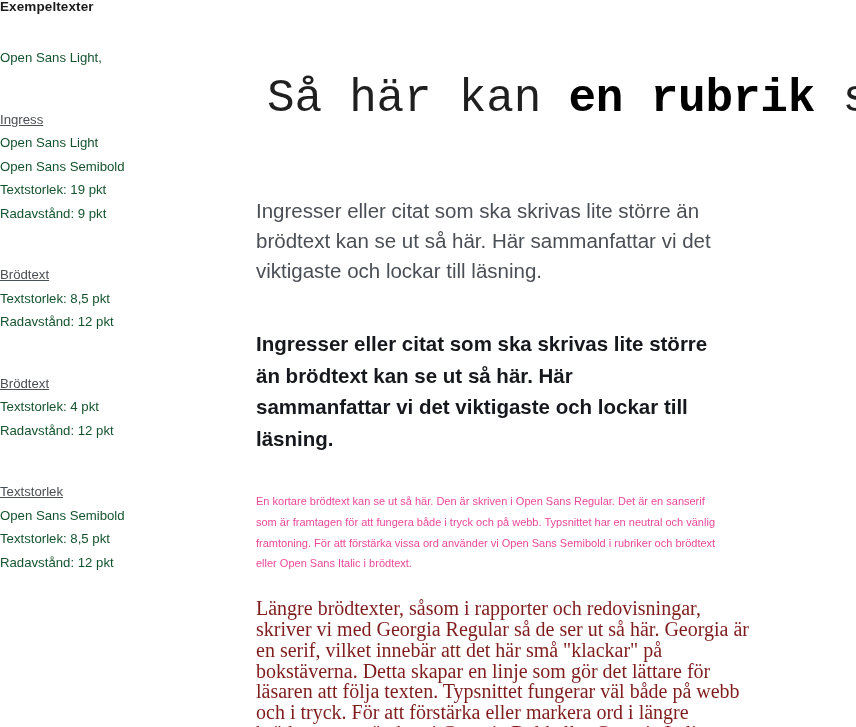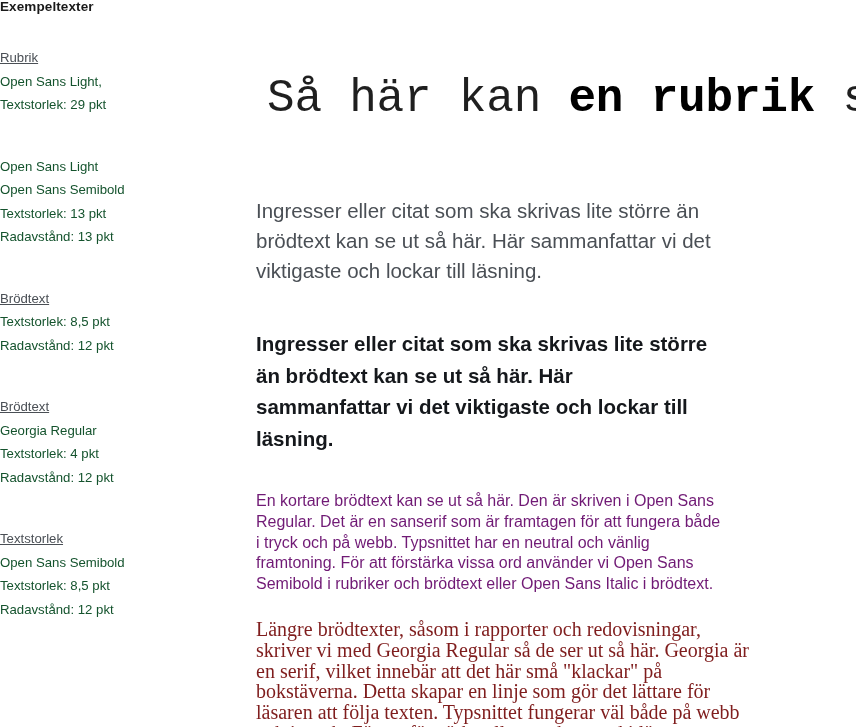--- a/index.html
+++ b/index.html
@@ -105,23 +105,23 @@
     font-weight: bold;
     color: #15181c;
     line-height: 31.5px;
     margin: 0;
     padding-top: 42px;
     max-width: 452px;
   }
 
   .sample-body-sans {
     font-family: "Liberation Sans", sans-serif;
-    font-size: 16px;
-    font-weight: normal;
-    color: #701a75;
+    font-size: 11px;
+    font-weight: normal;
+    color: #ec4899;
     line-height: 20.8px;
     margin: 0;
     padding-top: 37px;
     max-width: 470px;
   }
 
   .sample-body-serif {
     font-family: "Liberation Serif", serif;
     font-size: 20px;
     font-weight: normal;
@@ -145,41 +145,39 @@
 </head>
 <body>
 
 <div class="page">
 
   <div class="spec-col">
 
     <div class="spec-title">Exempeltexter</div>
 
     <div class="spec-block">
-      <div><span class="spec-label">Rubrik</span></div>
       <div class="spec-line">Open Sans Light,</div>
-      <div class="spec-line">Textstorlek: 29 pkt</div>
-    </div>
-
-    <div class="spec-block">
+    </div>
+
+    <div class="spec-block">
+      <div><span class="spec-label">Ingress</span></div>
       <div class="spec-line">Open Sans Light</div>
       <div class="spec-line">Open Sans Semibold</div>
-      <div class="spec-line">Textstorlek: 13 pkt</div>
-      <div class="spec-line">Radavstånd: 13 pkt</div>
+      <div class="spec-line">Textstorlek: 19 pkt</div>
+      <div class="spec-line">Radavstånd: 9 pkt</div>
     </div>
 
     <div class="spec-block">
       <div><span class="spec-label">Brödtext</span></div>
       <div class="spec-line">Textstorlek: 8,5 pkt</div>
       <div class="spec-line">Radavstånd: 12 pkt</div>
     </div>
 
     <div class="spec-block">
       <div><span class="spec-label">Brödtext</span></div>
-      <div class="spec-line">Georgia Regular</div>
       <div class="spec-line">Textstorlek: 4 pkt</div>
       <div class="spec-line">Radavstånd: 12 pkt</div>
     </div>
 
     <div class="spec-block">
       <div><span class="spec-label">Textstorlek</span></div>
       <div class="spec-line">Open Sans Semibold</div>
       <div class="spec-line">Textstorlek: 8,5 pkt</div>
       <div class="spec-line">Radavstånd: 12 pkt</div>
     </div>

